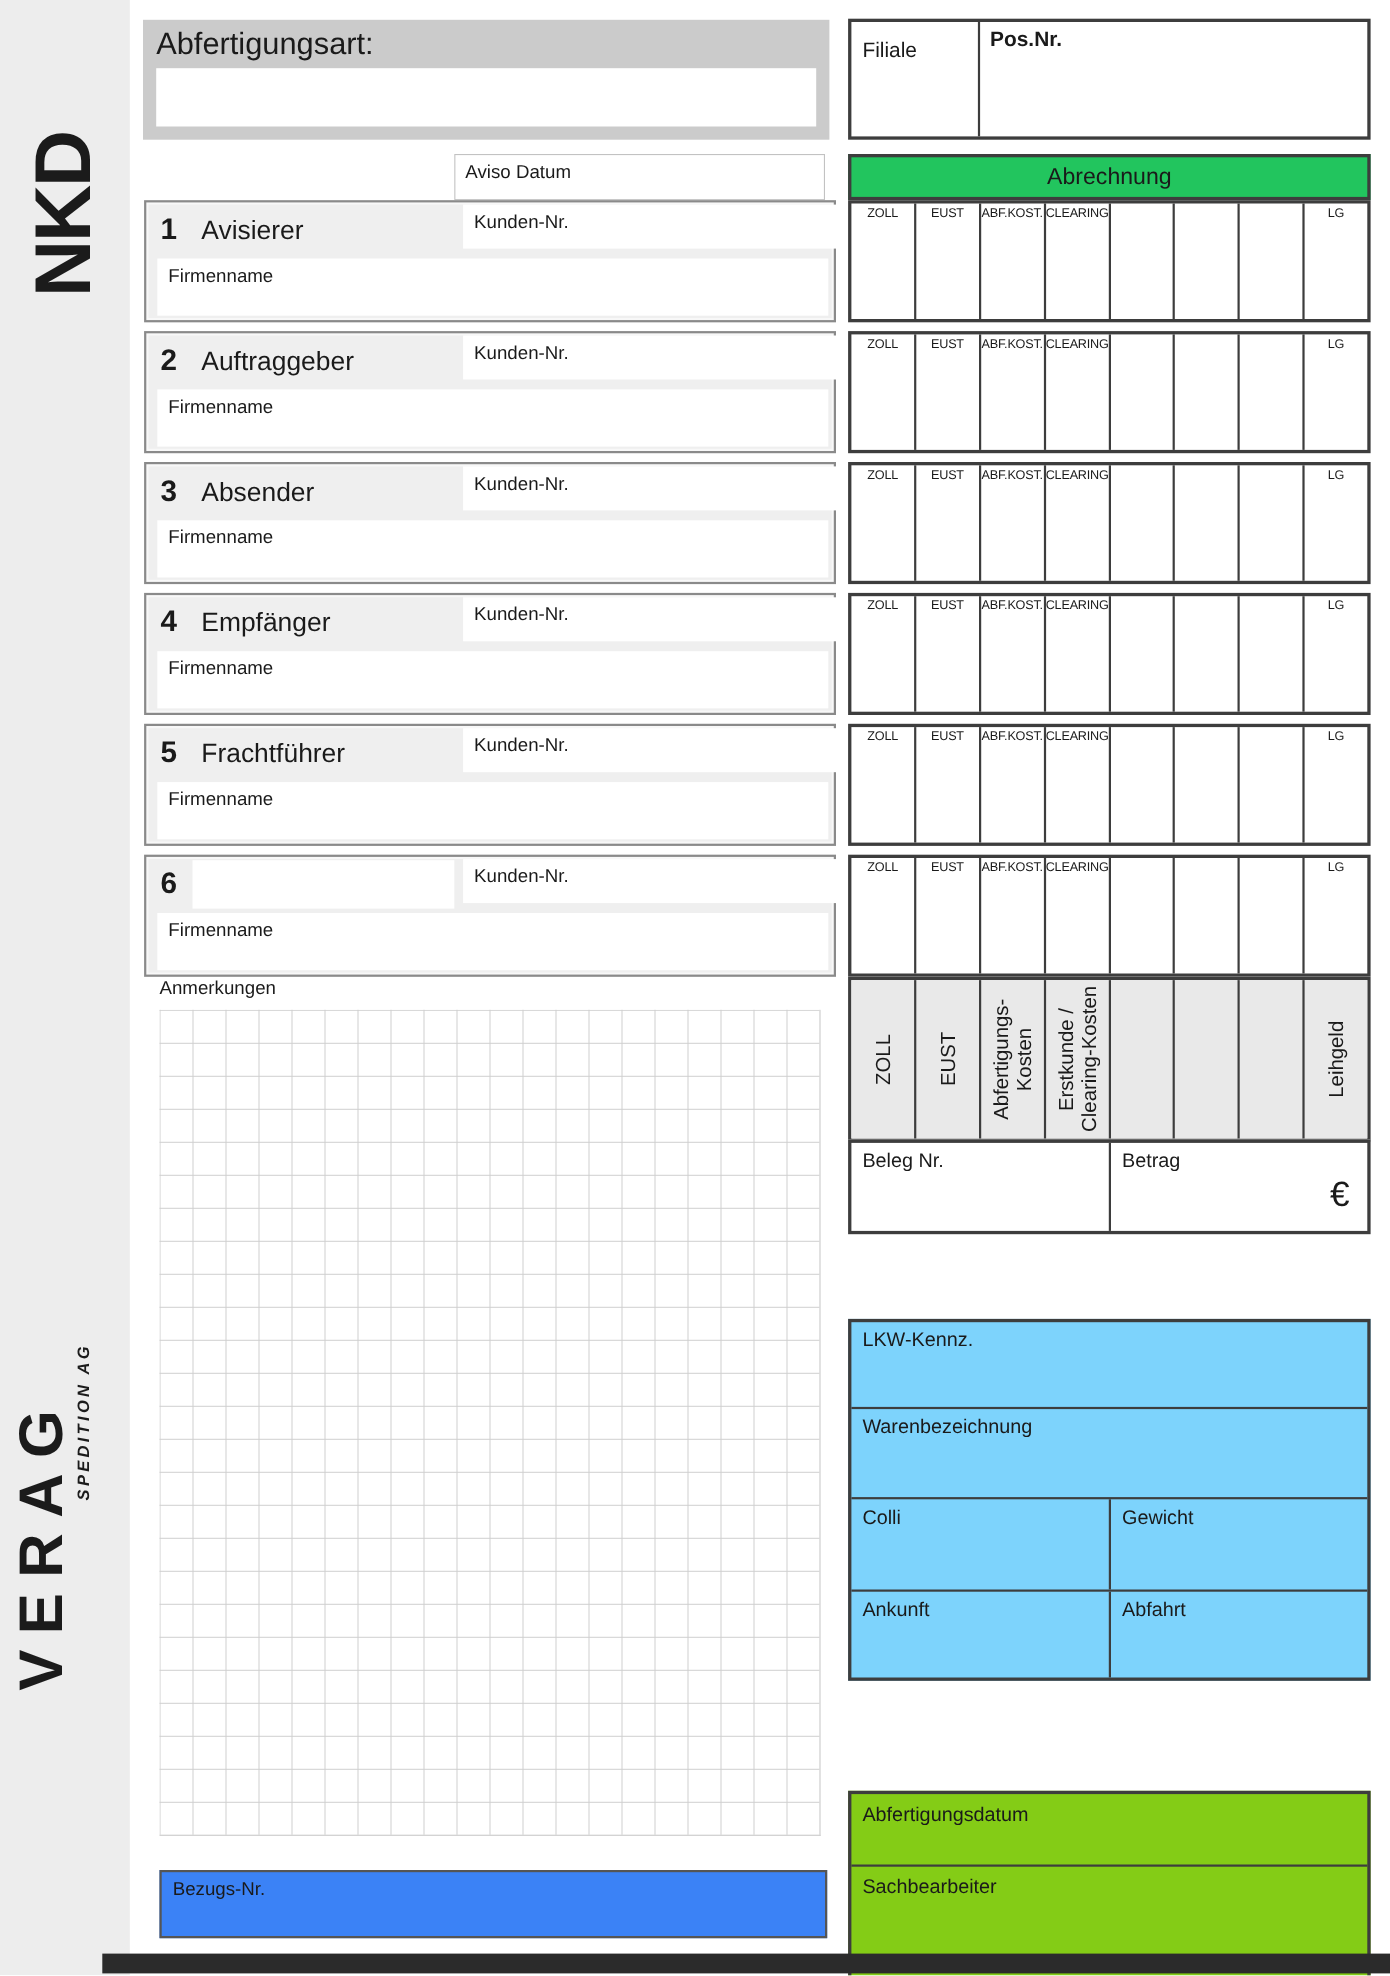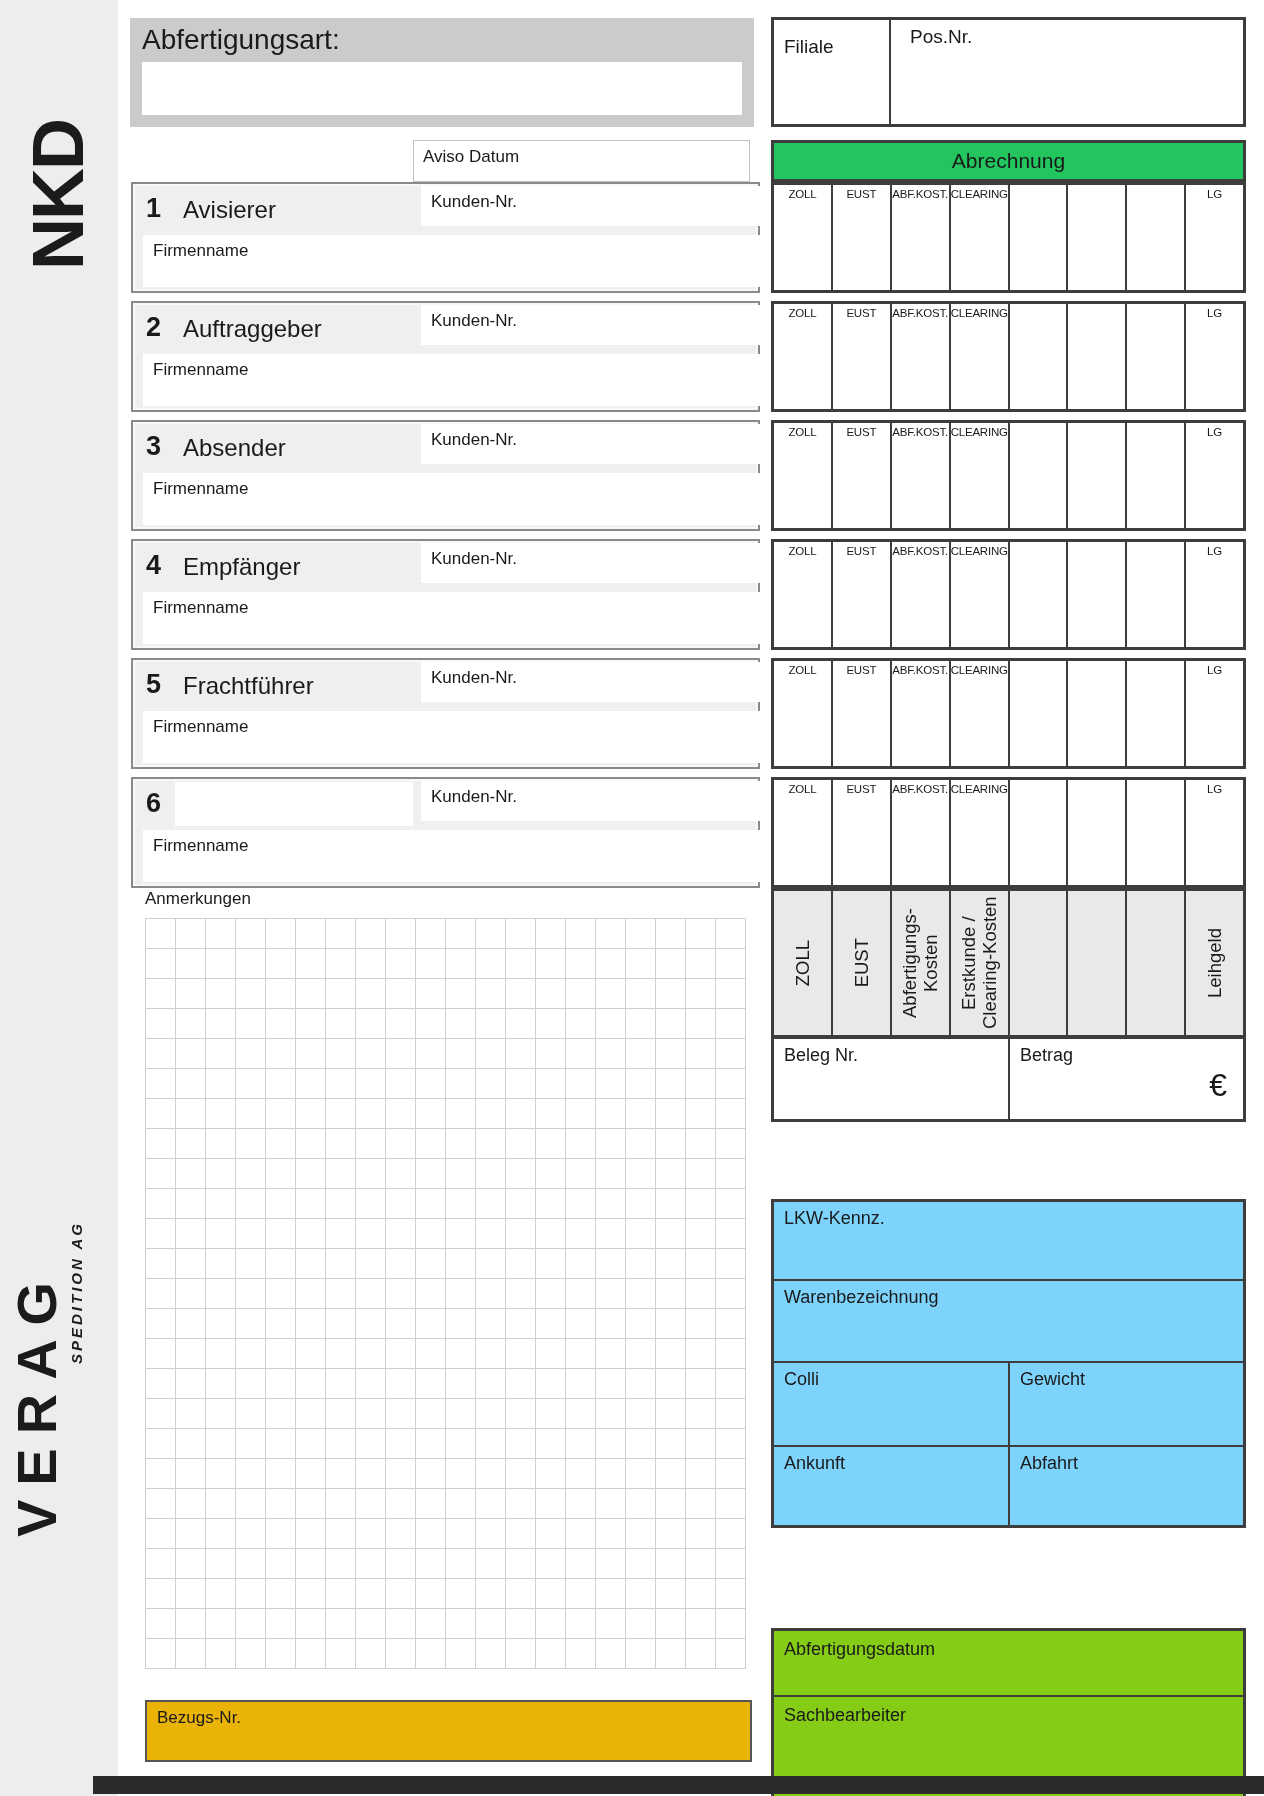--- a/index.html
+++ b/index.html
@@ -32,21 +32,21 @@
   .abrhead{left:771px;top:140px;width:475px;height:42px;background:#22c55e;
            border:3px solid #3d3d3d;box-sizing:border-box;display:flex;
            align-items:center;justify-content:center;font-size:21px;}
 
   
   .section{left:131px;width:629px;height:111px;background:#efefef;
            border:2px solid #8a8a8a;box-shadow:inset 0 0 0 2px #f8f8f8;box-sizing:border-box;}
   .snum{position:absolute;left:13px;top:9px;font-size:27px;font-weight:bold;}
   .srole{position:absolute;left:50px;top:12px;font-size:24px;}
   .kbox{position:absolute;left:288px;top:2px;width:332px;height:40px;background:#fff;padding-left:15px;}
-  .fbox{position:absolute;left:10px;top:51px;width:610px;height:52px;background:#fff;padding-left:36px;}
+  .fbox{position:absolute;left:10px;top:51px;width:610px;height:52px;background:#fff;}
   .flabel{position:absolute;left:10px;top:6px;font-size:17px;white-space:nowrap;}
   .rolebox{position:absolute;left:42px;top:3px;width:238px;height:44px;background:#fff;}
 
   
   .arow{left:771px;width:475px;height:111px;background:#fff;border:3px solid #3d3d3d;
         box-sizing:border-box;display:flex;}
   .acell{flex:1;border-left:2px solid #3d3d3d;position:relative;min-width:0;}
   .acell:first-child{border-left:none;}
   .chead{display:block;text-align:center;font-size:11.5px;letter-spacing:-0.2px;
          padding-top:3px;white-space:nowrap;overflow:hidden;}
@@ -79,21 +79,21 @@
   .lrow.first{border-top:none;}
   .llabel{position:absolute;left:10px;top:6px;font-size:18px;}
   .llabel2{position:absolute;left:246px;top:6px;font-size:18px;}
   .ldiv{position:absolute;left:234px;top:0;width:2px;height:100%;background:#3d3d3d;}
 
   .proc{left:771px;top:1607px;width:475px;height:180px;background:#84cc16;
         border:3px solid #3d3d3d;box-sizing:border-box;margin-top:21px;}
   .prow1{position:relative;height:64px;}
   .prow2{position:relative;border-top:2px solid #3d3d3d;height:110px;}
 
-  .bezugs{left:145px;top:1700px;width:607px;height:62px;background:#eab308;
+  .bezugs{left:145px;top:1700px;width:607px;height:62px;background:#3b82f6;
           border:2px solid #555;box-sizing:border-box;}
 
   .edgebar{left:93px;top:1776px;width:1171px;height:18px;background:#2b2b2b;}
 </style>
 </head>
 <body>
 
 <div class="page">
 
   <div class="abs sidebar">
@@ -103,21 +103,21 @@
   </div>
 
   <div class="abs abfpanel">
     <div class="abflabel">Abfertigungsart:</div>
     <div class="abfinput"></div>
   </div>
 
   <div class="abs topbox">
     <div class="fildiv"></div>
     <span class="boxlabel" style="left:10px;top:16px;">Filiale</span>
-    <span class="boxlabel" style="left:136px;top:6px;">Pos.Nr.</span>
+    <span class="boxlabel" style="left:126px;top:6px;font-weight:bold;">Pos.Nr.</span>
     <div class="abs" style="left:0;top:30px;width:113px;height:77px;"></div>
     <div class="abs" style="left:119px;top:30px;width:350px;height:77px;"></div>
   </div>
 
   <div class="abs aviso">
     <span class="avisolabel">Aviso Datum</span>
   </div>
 
   <div class="abs abrhead">
     <span>Abrechnung</span>

